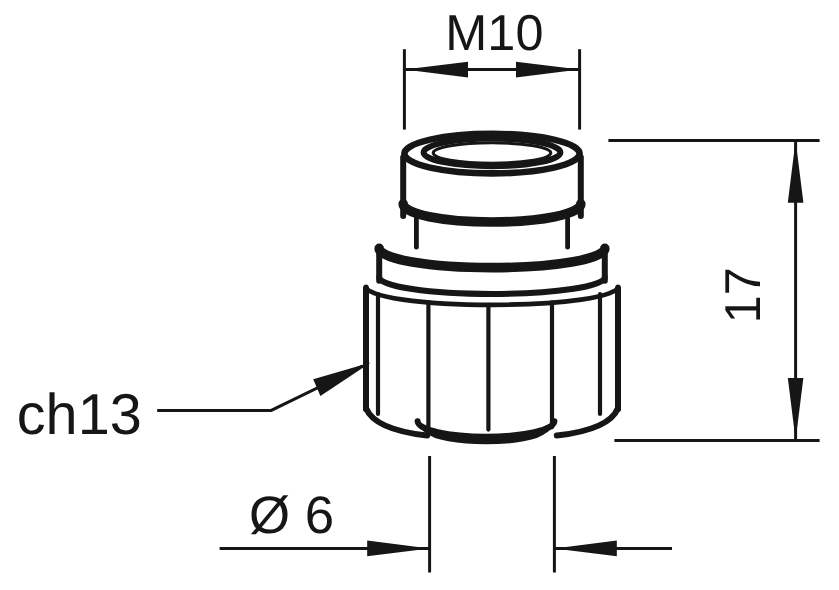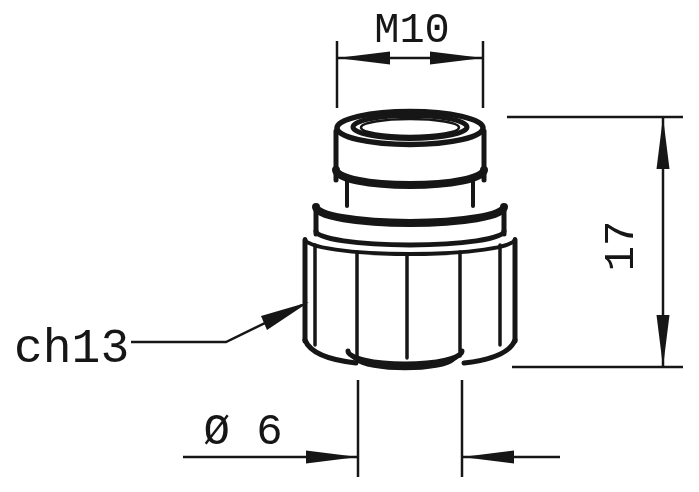--- a/index.html
+++ b/index.html
@@ -9,21 +9,20 @@
     width: 699px;
     height: 492px;
     overflow: hidden;
     font-family: "Liberation Sans", "DejaVu Sans", sans-serif;
   }
   .drawing-wrap {
     position: relative;
     width: 699px;
     height: 412px;
     background: #ffffff;
-    font-family: Liberation Mono, monospace;
   }
   svg text {
     fill: #161616;
     stroke: none;
   }
   .dim-text {
     font-size: 42px;
   }
   .dim-text-dia {
     font-size: 44px;

